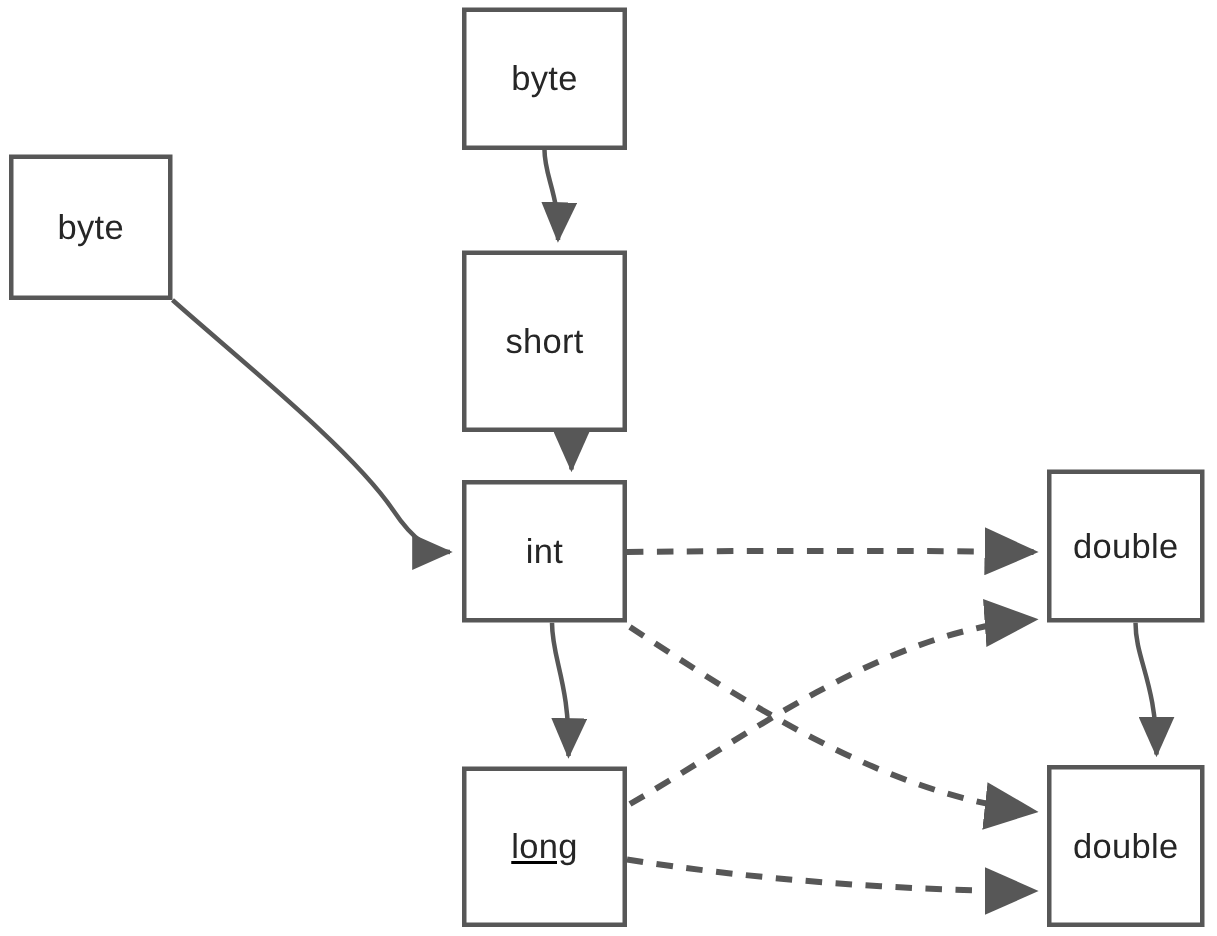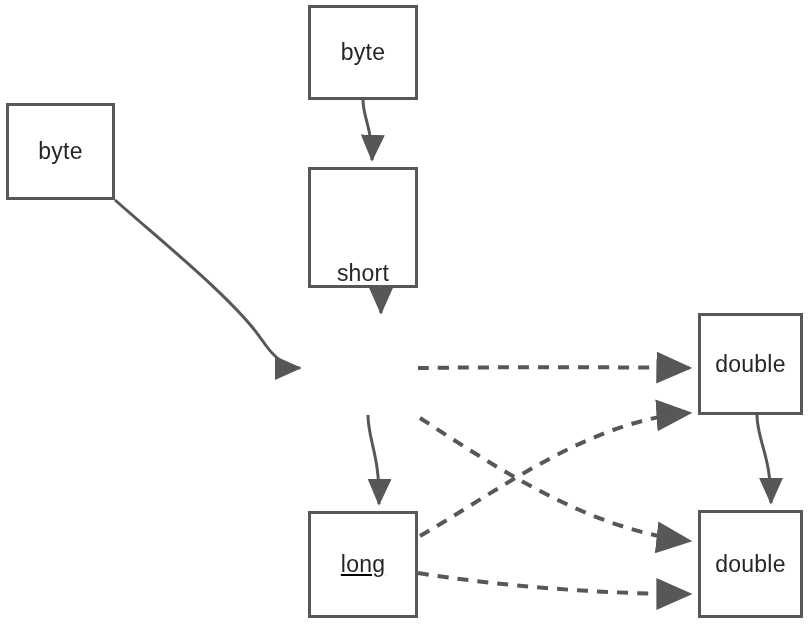--- a/index.html
+++ b/index.html
@@ -39,21 +39,21 @@
     font-family: "Liberation Sans", sans-serif;
     font-size: 23px;
     line-height: 1;
     color: #262626;
     letter-spacing: 0.2px;
     white-space: nowrap;
   }
   
   #node-char   { left: 6px;   top: 103px; width: 109px; height: 97px; }
   #node-byte   { left: 308px; top: 5px;   width: 110px; height: 95px; }
-  #node-short  { left: 308px; top: 167px; width: 110px; height: 121px; align-items: flex-end; }
+  #node-short  { left: 308px; top: 167px; width: 110px; height: 121px; }
   #node-int    { left: 308px; top: 320px; width: 110px; height: 95px; }
   #node-float  { left: 698px; top: 313px; width: 105px; height: 102px; }
   #node-long   { left: 308px; top: 511px; width: 110px; height: 107px; text-decoration: underline; }
   #node-double { left: 698px; top: 510px; width: 105px; height: 108px; }
 </style>
 </head>
 <body>
 
 <div id="canvas">
 
@@ -88,20 +88,23 @@
   </div>
 
   <div class="node" id="node-byte">
     <span class="node-label">byte</span>
   </div>
 
   <div class="node" id="node-short">
     <span class="node-label">short</span>
   </div>
 
+  <div class="node" id="node-int">
+    <span class="node-label">int</span>
+  </div>
 
   <div class="node" id="node-float">
     <span class="node-label">double</span>
   </div>
 
   <div class="node" id="node-long">
     <span class="node-label">long</span>
   </div>
 
   <div class="node" id="node-double">

